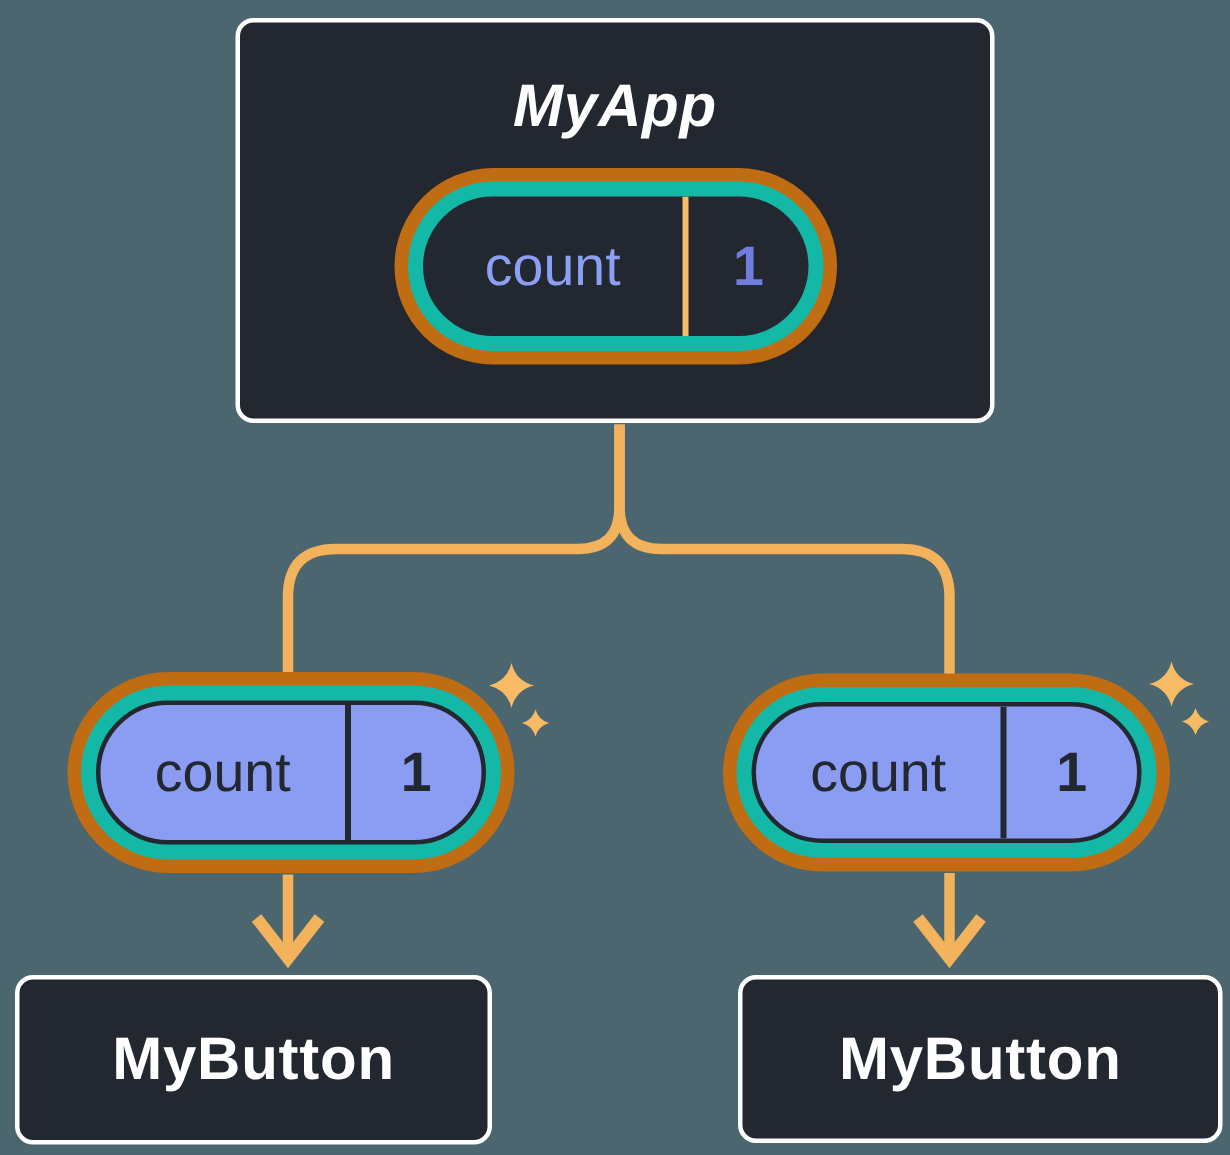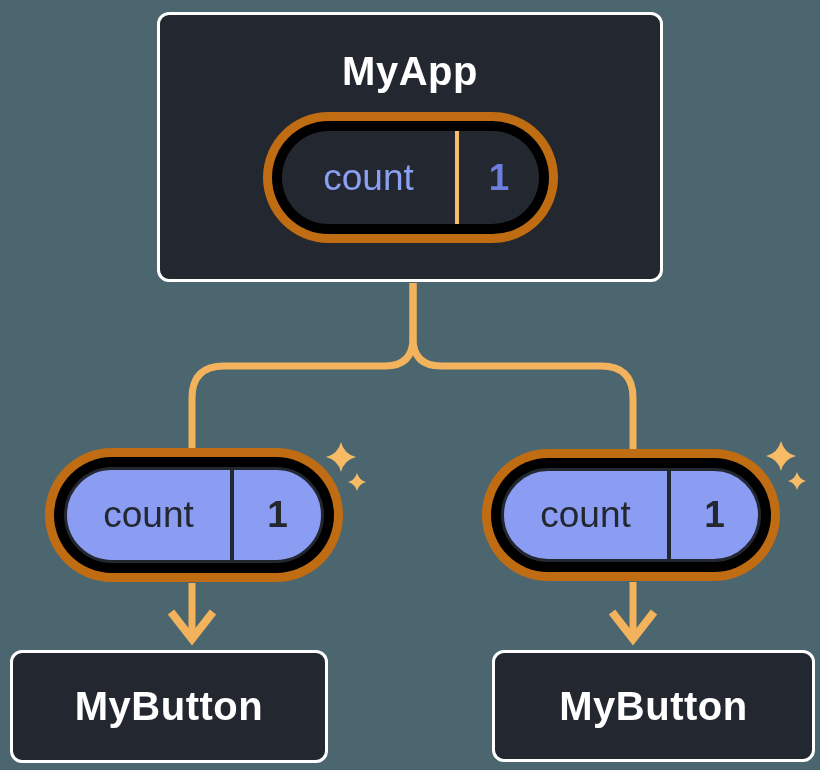--- a/index.html
+++ b/index.html
@@ -16,21 +16,21 @@
   .comp-box{
     position:absolute;
     background:#23272F;
     border:3px solid #FFFFFF;
     border-radius:12px;
     box-sizing:border-box;
     z-index:2;
     display:flex;
     justify-content:center;
   }
-  .comp-box.root{left:157px;top:12px;width:506px;height:270px;align-items:flex-start;}
+  .comp-box.root{left:157px;top:12px;width:506px;height:270px;align-items:flex-start;font-style:italic;}
   .comp-box.child-left{left:10px;top:650px;width:318px;height:113px;align-items:center;}
   .comp-box.child-right{left:492px;top:650px;width:323px;height:112px;align-items:center;}
   .comp-title{
     color:#FFFFFF;
     font-size:40px;
     font-weight:600;
     letter-spacing:0.5px;
   }
   .comp-box.root .comp-title{margin-top:34px;}
 
@@ -42,21 +42,21 @@
     padding:9px;
     box-sizing:border-box;
     z-index:3;
   }
   .pill-outer.root-pill{left:263px;top:112px;width:295px;height:131px;}
   .pill-outer.child-pill-left{left:45px;top:448px;width:298px;height:134px;}
   .pill-outer.child-pill-right{left:482px;top:449px;width:298px;height:132px;}
   .pill-mid{
     width:100%;height:100%;
     border-radius:999px;
-    background:#000000;
+    background:#14b8a6;
     padding:10px;
     box-sizing:border-box;
   }
   .pill-inner{
     width:100%;height:100%;
     border-radius:999px;
     box-sizing:border-box;
     display:flex;
     align-items:stretch;
     overflow:hidden;

